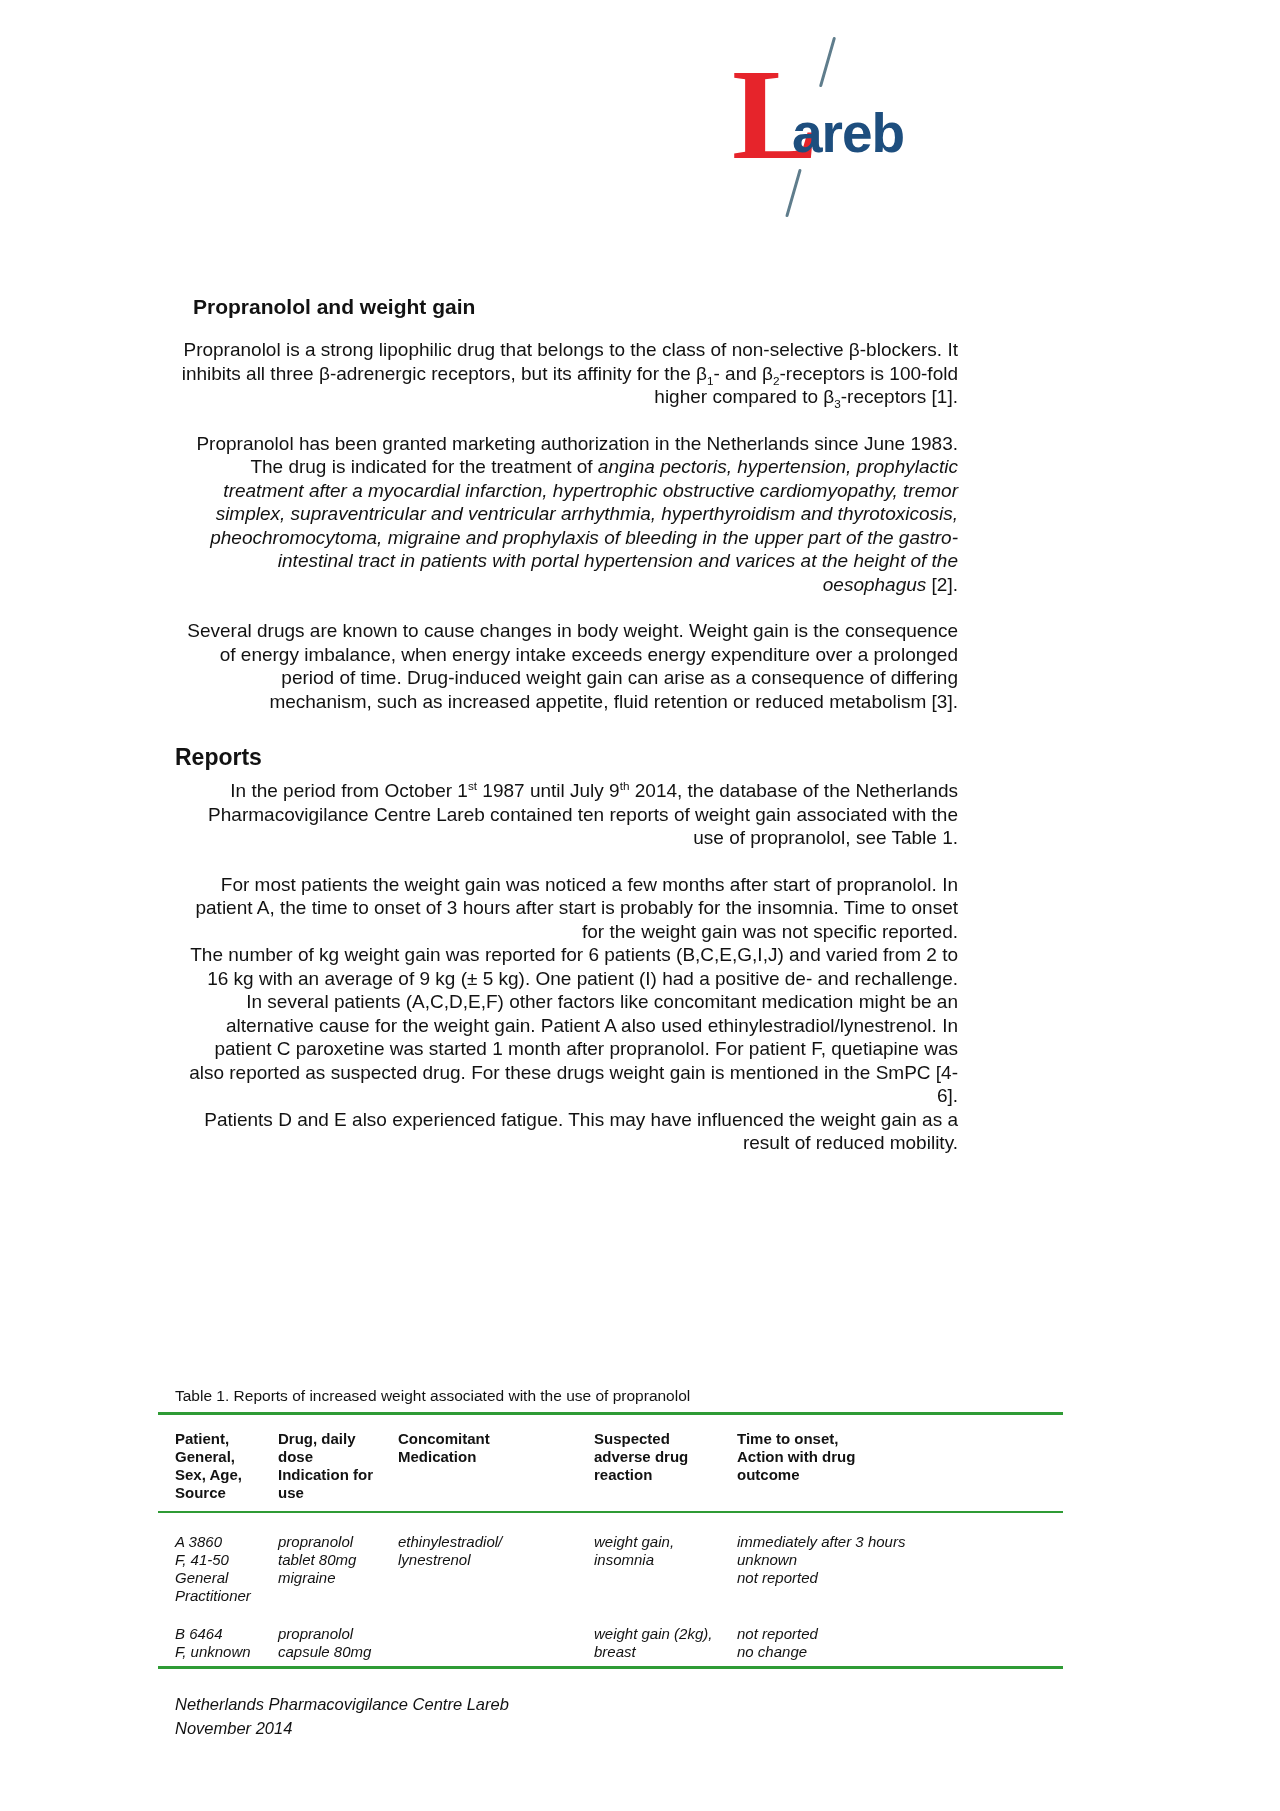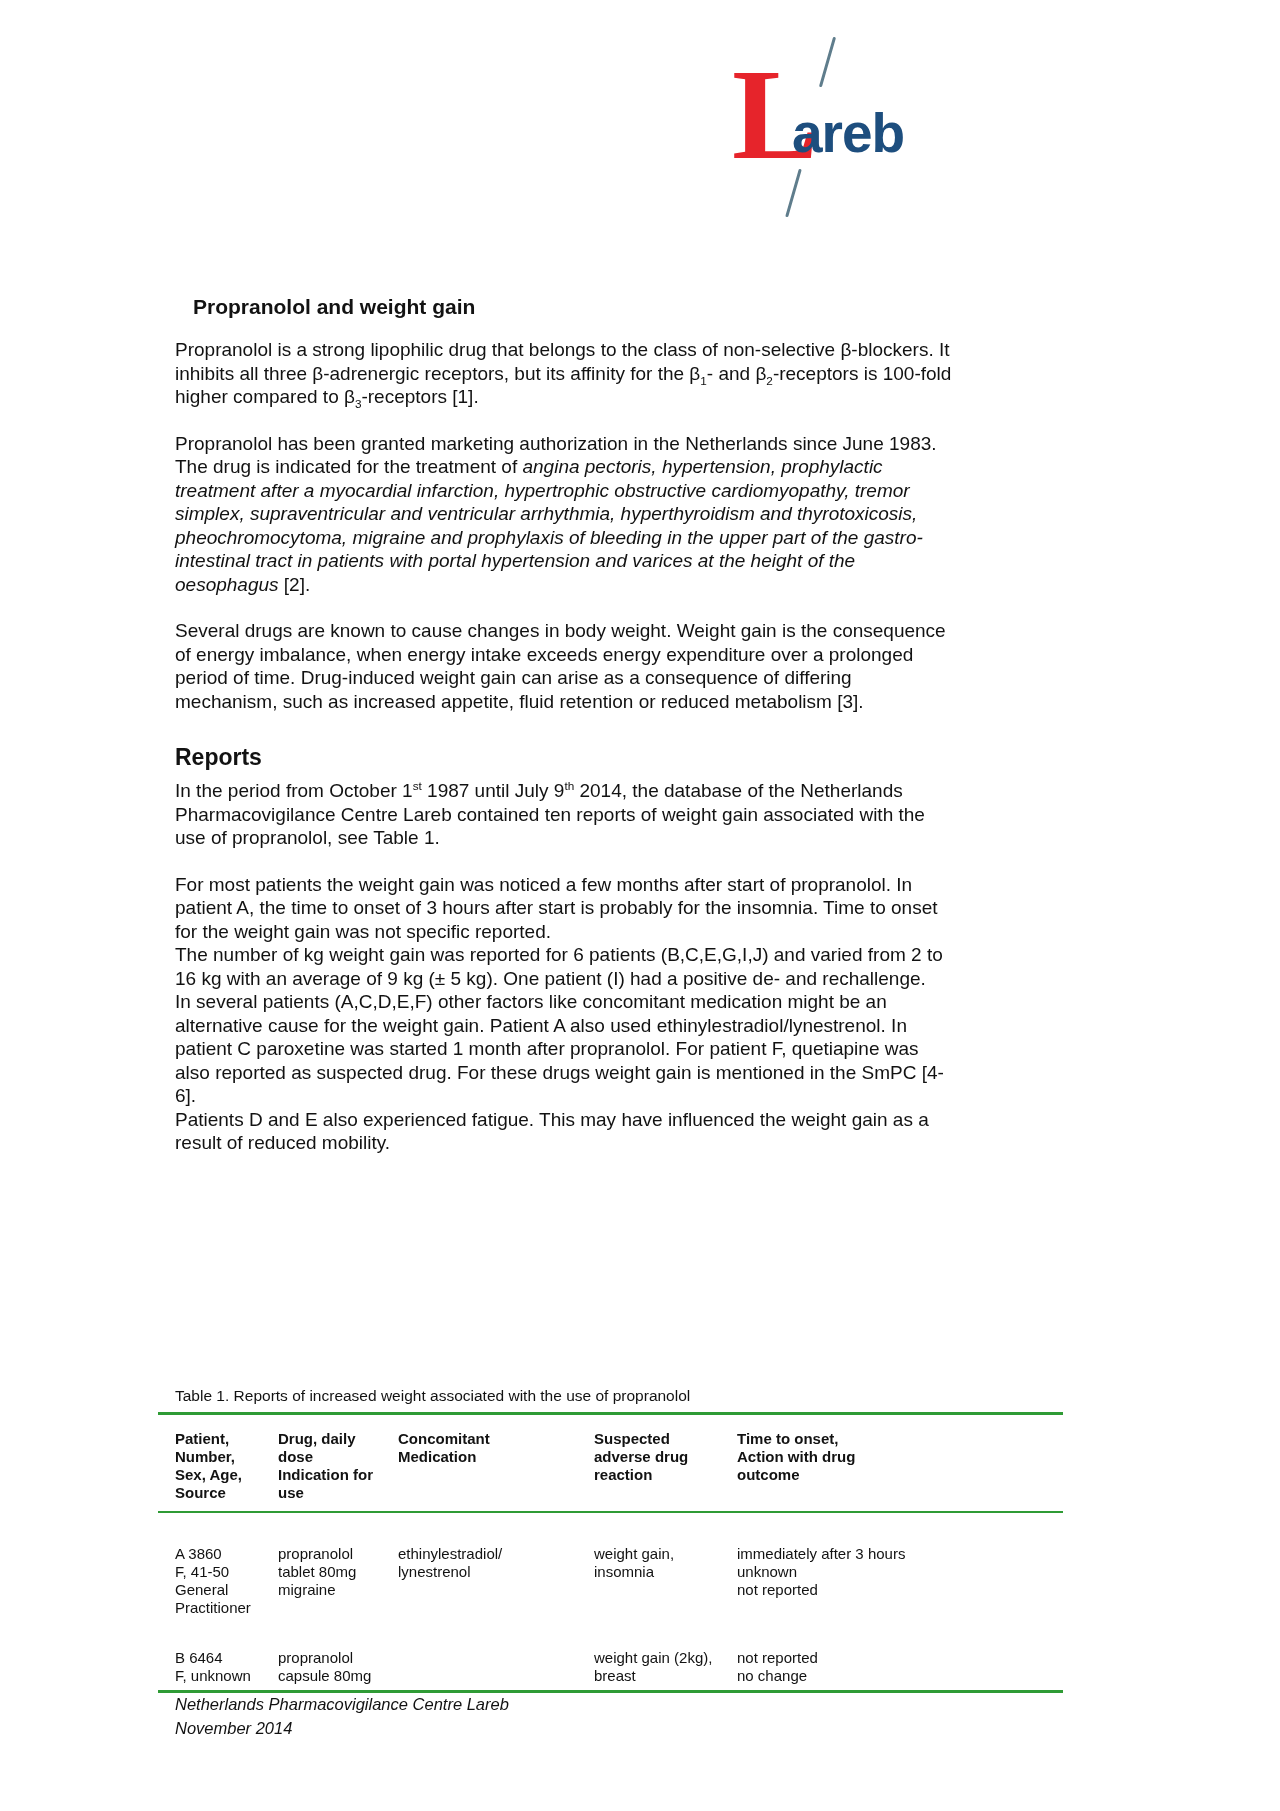--- a/index.html
+++ b/index.html
@@ -27,21 +27,21 @@
     color:var(--logo-blue,#1d4e7e);
   }
   .slash { position:absolute; width:3px; border-radius:2px; background:var(--logo-slash,#5f7d8c); }
   .slash-top    { left:98px; top:6px;   height:52px; transform:rotate(16deg); }
   .slash-bottom { left:64px; top:138px; height:50px; transform:rotate(16deg); }
 
   
   .content { position:absolute; left:175px; top:0; width:783px; padding-top:276px; }
   .doc-title { margin:18px; font-size:21px; line-height:26px; font-weight:bold; }
   .sec-heading { margin:30px 0 0 0; font-size:23px; line-height:28px; font-weight:bold; }
-  .para { margin:23px 0 0 0; font-size:19px; line-height:23.5px; }
+  .para { margin:23px 0 0 0; font-size:19px; line-height:23.5px;text-align:right; }
   .para.first-after-heading { margin-top:8px; }
   .para sub, .para sup { font-size:0.62em; line-height:0; }
   .para i { font-style:italic; }
 
   
   .table-caption {
     position:absolute; left:175px; top:1386px;
     font-size:15.5px; line-height:19px;
   }
   .data-table { position:absolute; left:158px; top:1412px; width:905px; }
@@ -52,21 +52,21 @@
     grid-template-columns:120px 120px 196px 143px 1fr;
   }
   .t-header { padding:15px 0 9px 0; }
   .t-hcell, .t-cell {
     font-size:15px; line-height:18px;
     white-space:pre-line;
     padding-right:10px;
   }
   .t-hcell { font-weight:bold; }
   .t-hcell:first-child, .t-cell:first-child { padding-left:17px; }
-  .t-row { padding-top:32px; }
+  .t-row { padding-top:20px;font-style:italic; }
   .t-body { padding-bottom:5px; }
 
   
   .page-footer {
     position:absolute; left:175px; top:1692px;
     font-style:italic; font-size:16.5px; line-height:24px;
   }
 </style>
 </head>
 <body>
@@ -91,21 +91,21 @@
     <p class="para first-after-heading"><span>In the period from October 1</span><sup>st</sup><span> 1987 until July 9</span><sup>th</sup><span> 2014, the database of the Netherlands Pharmacovigilance Centre Lareb contained ten reports of weight gain associated with the use of propranolol, see Table 1.</span></p>
     <p class="para"><span>For most patients the weight gain was noticed a few months after start of propranolol. In patient A, the time to onset of 3 hours after start is probably for the insomnia. Time to onset for the weight gain was not specific reported.</span><br><span>The number of kg weight gain was reported for 6 patients (B,C,E,G,I,J) and varied from 2 to 16 kg with an average of 9 kg (± 5 kg). One patient (I) had a positive de- and rechallenge.</span><br><span>In several patients (A,C,D,E,F) other factors like concomitant medication might be an alternative cause for the weight gain. Patient A also used ethinylestradiol/lynestrenol. In patient C paroxetine was started 1 month after propranolol. For patient F, quetiapine was also reported as suspected drug. For these drugs weight gain is mentioned in the SmPC [4-6].</span><br><span>Patients D and E also experienced fatigue. This may have influenced the weight gain as a result of reduced mobility.</span></p>
   </div>
 
   <div class="table-caption">Table 1. Reports of increased weight associated with the use of propranolol</div>
 
   <div class="data-table">
     <div class="t-rule"></div>
     <div class="t-header" id="table-header">
         <div class="t-hcell">Patient,
-Number,
+General,
 Sex, Age,
 Source</div>
         <div class="t-hcell">Drug, daily
 dose
 Indication for
 use</div>
         <div class="t-hcell">Concomitant
 Medication</div>
         <div class="t-hcell">Suspected
 adverse drug

